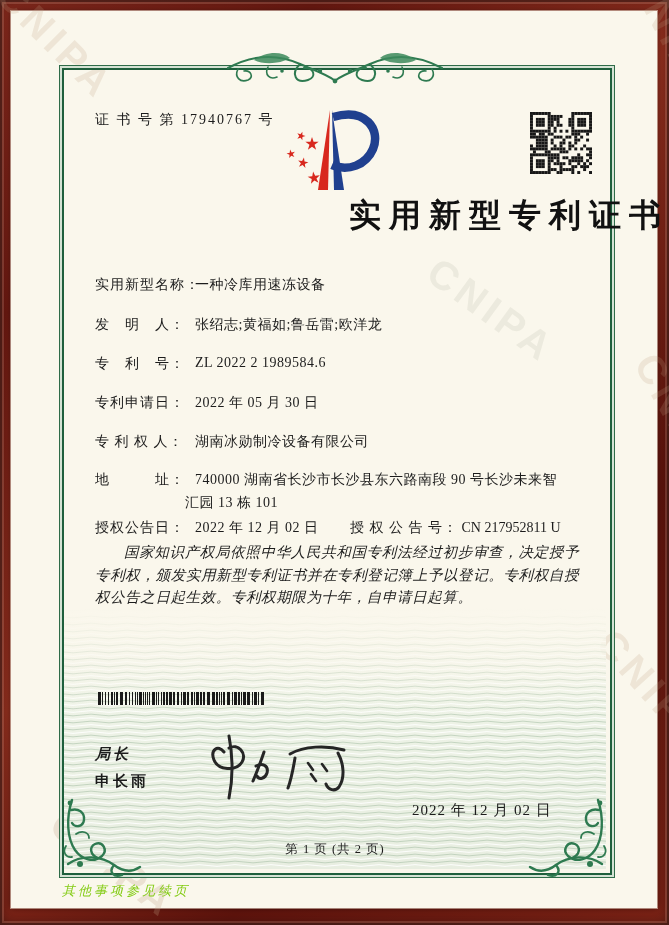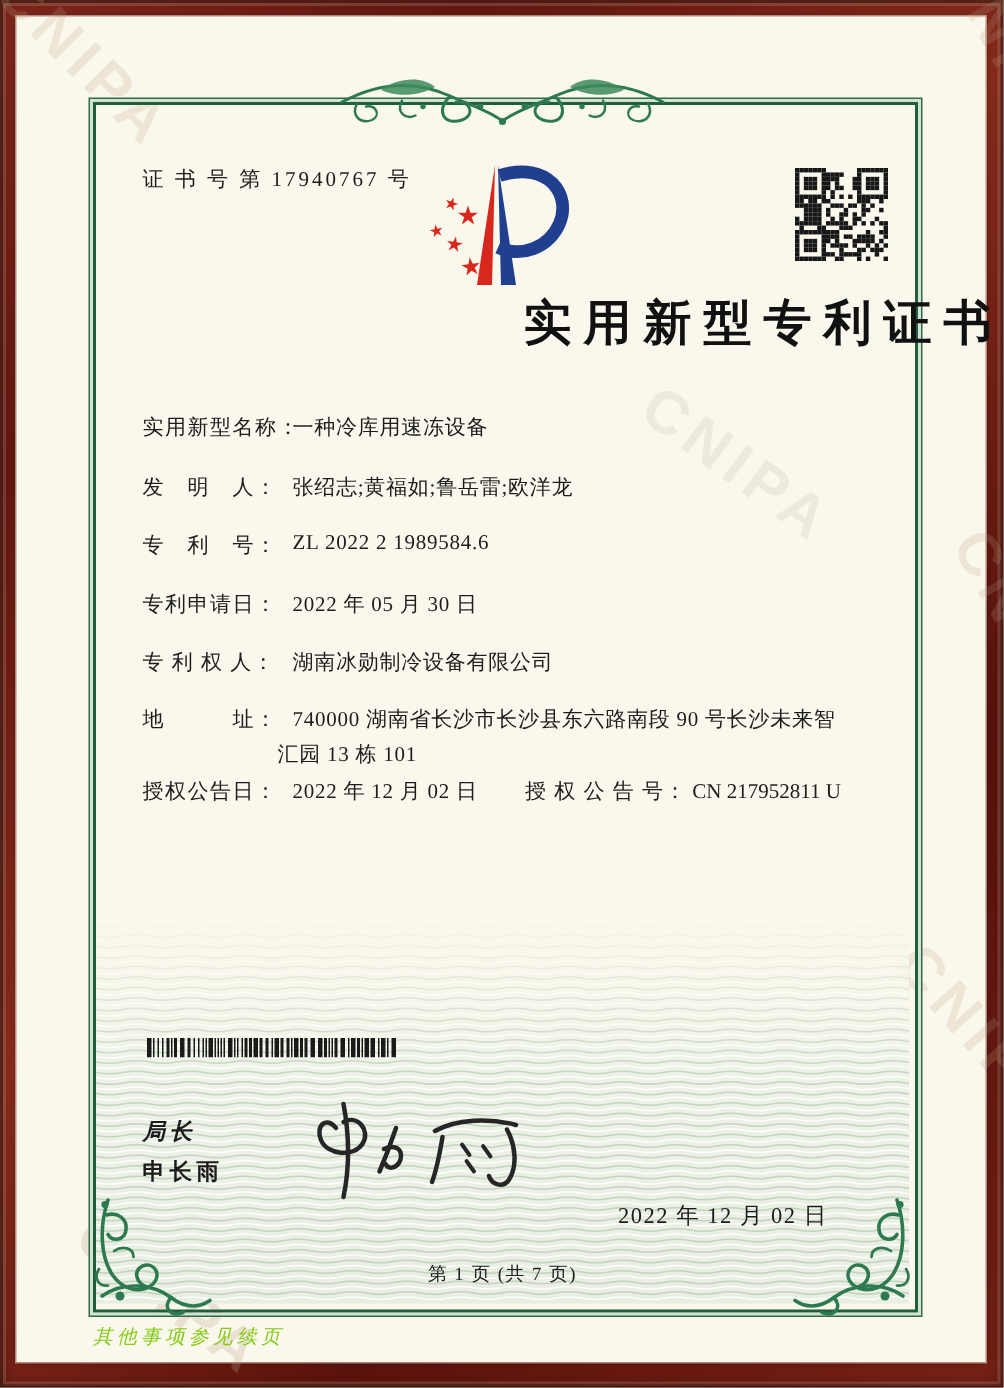--- a/index.html
+++ b/index.html
@@ -503,20 +503,21 @@
     <span class="lab">授权公告日：</span>
     <span class="val">2022 年 12 月 02 日</span>
     <span class="pair2">
       <span class="lab">授 权 公 告 号：</span>
       <span>CN 217952811 U</span>
     </span>
   </div>
 </div>
 
 <div class="abs bodytext">
+  <p>国家知识产权局依照中华人民共和国专利法经过初步审查，决定授予专利权，颁发实用新型专利证书并在专利登记簿上予以登记。专利权自授权公告之日起生效。专利权期限为十年，自申请日起算。</p>
 </div>
 
 <svg class="abs barcode" id="barcode-svg" width="172" height="13" viewBox="0 0 172 13">
     <rect x="0" y="0" width="3" height="13" fill="#1a1a1a"></rect>
     <rect x="4" y="0" width="1" height="13" fill="#1a1a1a"></rect>
     <rect x="7" y="0" width="1" height="13" fill="#1a1a1a"></rect>
     <rect x="10" y="0" width="1" height="13" fill="#1a1a1a"></rect>
     <rect x="13" y="0" width="2" height="13" fill="#1a1a1a"></rect>
     <rect x="16" y="0" width="1" height="13" fill="#1a1a1a"></rect>
     <rect x="18" y="0" width="2" height="13" fill="#1a1a1a"></rect>
@@ -578,14 +579,14 @@
     <path d="M58 36 C64 33 71 35 69 43 C67 49 61 50 59 46"></path>
     <path d="M92 24 C106 16 128 15 146 20"></path>
     <path d="M97 28 C95 40 93 50 90 58"></path>
     <path d="M140 23 C146 34 147 48 141 57 C137 62 130 60 128 54"></path>
     <path d="M110 33 l5 7 M113 44 l5 7 M124 34 l5 7" stroke-width="2.6"></path>
   </g>
 </svg>
 
 <div class="abs issue-date">2022 年 12 月 02 日</div>
 
-<div class="abs page-num">第 1 页 (共 7 页)</div>
+<div class="abs page-num">第 1 页 (共 2 页)</div>
 <div class="abs footer-note">其他事项参见续页</div>
 
 </body></html>

